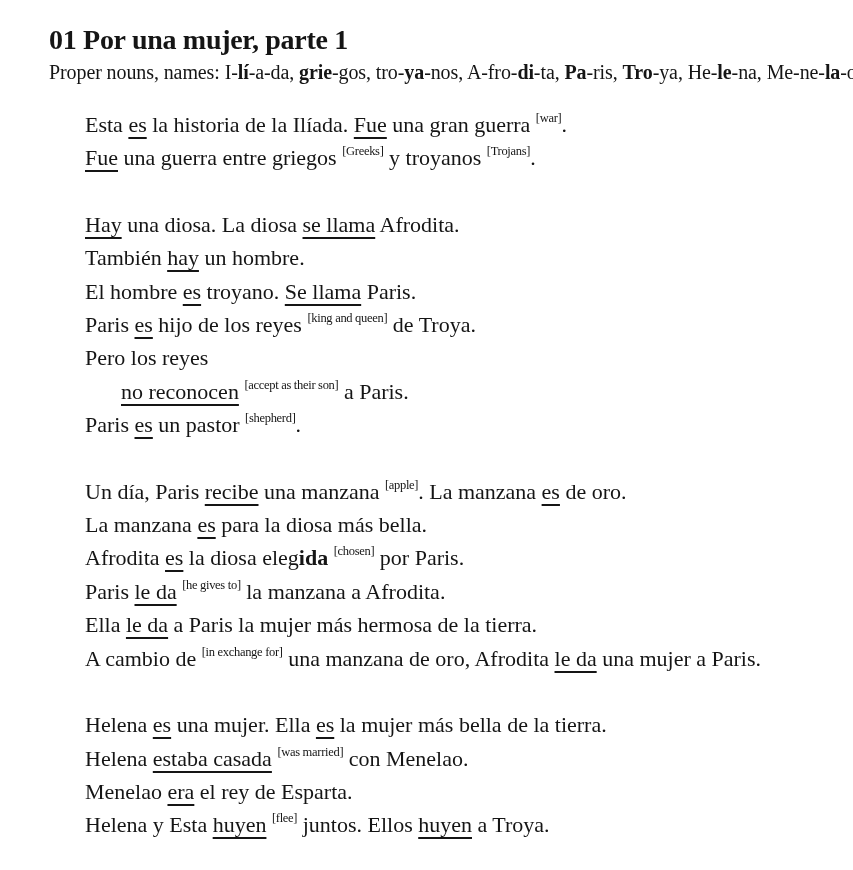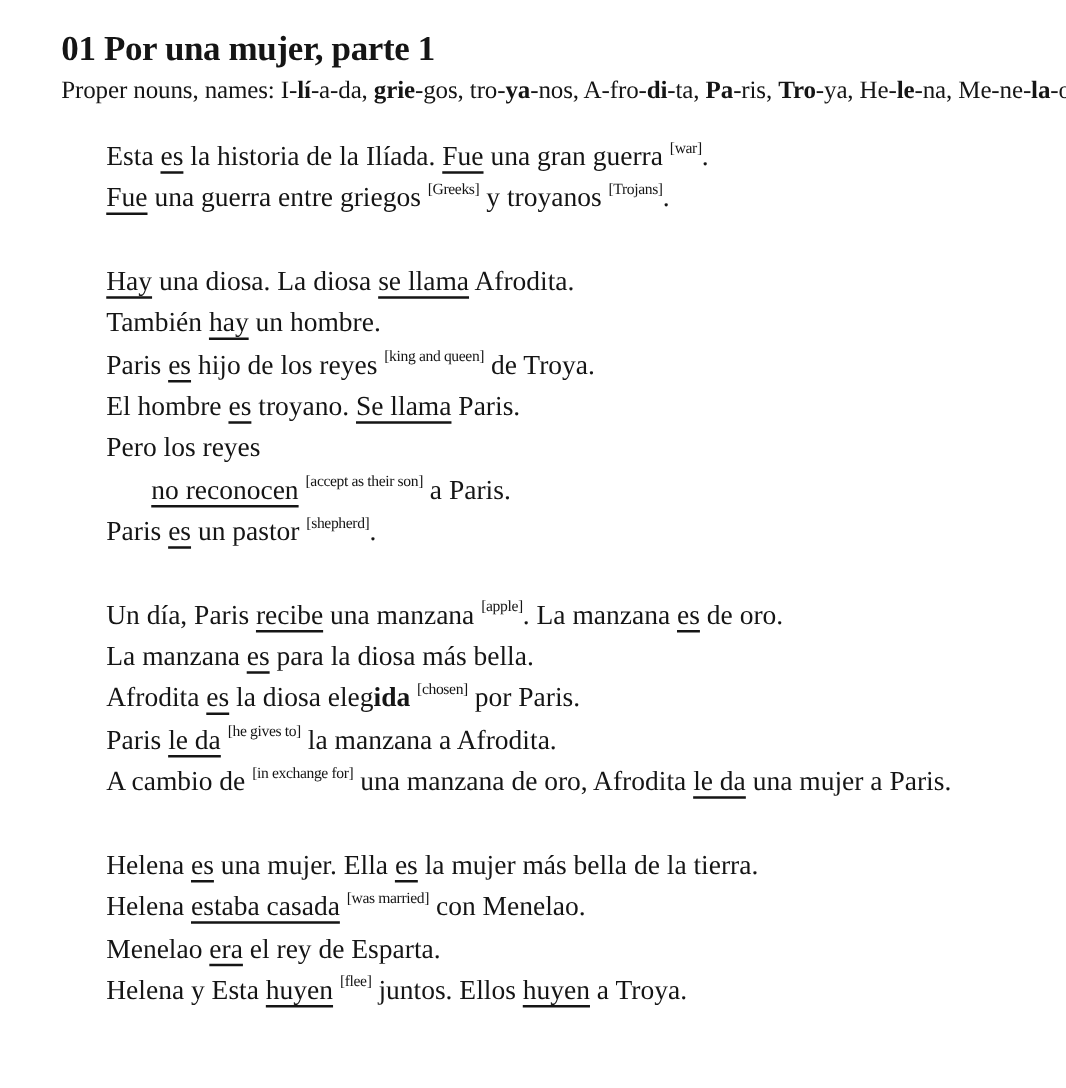--- a/index.html
+++ b/index.html
@@ -72,31 +72,32 @@
   <h1 class="title">01 Por una mujer, parte 1</h1>
   <div class="subtitle"><span class="sub-n">Proper nouns, names: I-</span><span class="sub-b">lí</span><span class="sub-n">-a-da, </span><span class="sub-b">grie</span><span class="sub-n">-gos, tro-</span><span class="sub-b">ya</span><span class="sub-n">-nos, A-fro-</span><span class="sub-b">di</span><span class="sub-n">-ta, </span><span class="sub-b">Pa</span><span class="sub-n">-ris, </span><span class="sub-b">Tro</span><span class="sub-n">-ya, He-</span><span class="sub-b">le</span><span class="sub-n">-na, Me-ne-</span><span class="sub-b">la</span><span class="sub-n">-o, Es-</span><span class="sub-b">par</span><span class="sub-n">-ta</span></div>
   <div class="doc-body">
       <div class="paragraph">
         <div class="line"><span class="seg-n">Esta </span><span class="seg-u">es</span><span class="seg-n"> la historia de la Ilíada. </span><span class="seg-u">Fue</span><span class="seg-n"> una gran guerra </span><span class="seg-g">[war]</span><span class="seg-n">.</span></div>
         <div class="line"><span class="seg-u">Fue</span><span class="seg-n"> una guerra entre griegos </span><span class="seg-g">[Greeks]</span><span class="seg-n"> y troyanos </span><span class="seg-g">[Trojans]</span><span class="seg-n">.</span></div>
       </div>
       <div class="paragraph">
         <div class="line"><span class="seg-u">Hay</span><span class="seg-n"> una diosa. La diosa </span><span class="seg-u">se llama</span><span class="seg-n"> Afrodita.</span></div>
         <div class="line"><span class="seg-n">También </span><span class="seg-u">hay</span><span class="seg-n"> un hombre.</span></div>
+        <div class="line"><span class="seg-n">El hombre </span><span class="seg-u">es</span><span class="seg-n"> troyano. </span><span class="seg-u">Se llama</span><span class="seg-n"> Paris.</span></div>
         <div class="line"><span class="seg-n">Paris </span><span class="seg-u">es</span><span class="seg-n"> hijo de los reyes </span><span class="seg-g">[king and queen]</span><span class="seg-n"> de Troya.</span></div>
-        <div class="line"><span class="seg-n">El hombre </span><span class="seg-u">es</span><span class="seg-n"> troyano. </span><span class="seg-u">Se llama</span><span class="seg-n"> Paris.</span></div>
         <div class="line"><span class="seg-n">Pero los reyes</span></div>
         <div class="line indent"><span class="seg-u">no reconocen</span><span class="seg-n"> </span><span class="seg-g">[accept as their son]</span><span class="seg-n"> a Paris.</span></div>
         <div class="line"><span class="seg-n">Paris </span><span class="seg-u">es</span><span class="seg-n"> un pastor </span><span class="seg-g">[shepherd]</span><span class="seg-n">.</span></div>
       </div>
       <div class="paragraph">
         <div class="line"><span class="seg-n">Un día, Paris </span><span class="seg-u">recibe</span><span class="seg-n"> una manzana </span><span class="seg-g">[apple]</span><span class="seg-n">. La manzana </span><span class="seg-u">es</span><span class="seg-n"> de oro.</span></div>
         <div class="line"><span class="seg-n">La manzana </span><span class="seg-u">es</span><span class="seg-n"> para la diosa más bella.</span></div>
         <div class="line"><span class="seg-n">Afrodita </span><span class="seg-u">es</span><span class="seg-n"> la diosa eleg</span><span class="seg-b">ida</span><span class="seg-n"> </span><span class="seg-g">[chosen]</span><span class="seg-n"> por Paris.</span></div>
         <div class="line"><span class="seg-n">Paris </span><span class="seg-u">le da</span><span class="seg-n"> </span><span class="seg-g">[he gives to]</span><span class="seg-n"> la manzana a Afrodita.</span></div>
+        <div class="line"><span class="seg-n">Ella </span><span class="seg-u">le da</span><span class="seg-n"> a Paris la mujer más hermosa de la tierra.</span></div>
         <div class="line"><span class="seg-n">A cambio de </span><span class="seg-g">[in exchange for]</span><span class="seg-n"> una manzana de oro, Afrodita </span><span class="seg-u">le da</span><span class="seg-n"> una mujer a Paris.</span></div>
       </div>
       <div class="paragraph">
         <div class="line"><span class="seg-n">Helena </span><span class="seg-u">es</span><span class="seg-n"> una mujer. Ella </span><span class="seg-u">es</span><span class="seg-n"> la mujer más bella de la tierra.</span></div>
         <div class="line"><span class="seg-n">Helena </span><span class="seg-u">estaba casada</span><span class="seg-n"> </span><span class="seg-g">[was married]</span><span class="seg-n"> con Menelao.</span></div>
         <div class="line"><span class="seg-n">Menelao </span><span class="seg-u">era</span><span class="seg-n"> el rey de Esparta.</span></div>
         <div class="line"><span class="seg-n">Helena y Esta </span><span class="seg-u">huyen</span><span class="seg-n"> </span><span class="seg-g">[flee]</span><span class="seg-n"> juntos. Ellos </span><span class="seg-u">huyen</span><span class="seg-n"> a Troya.</span></div>
       </div>
     </div>
 </div>

